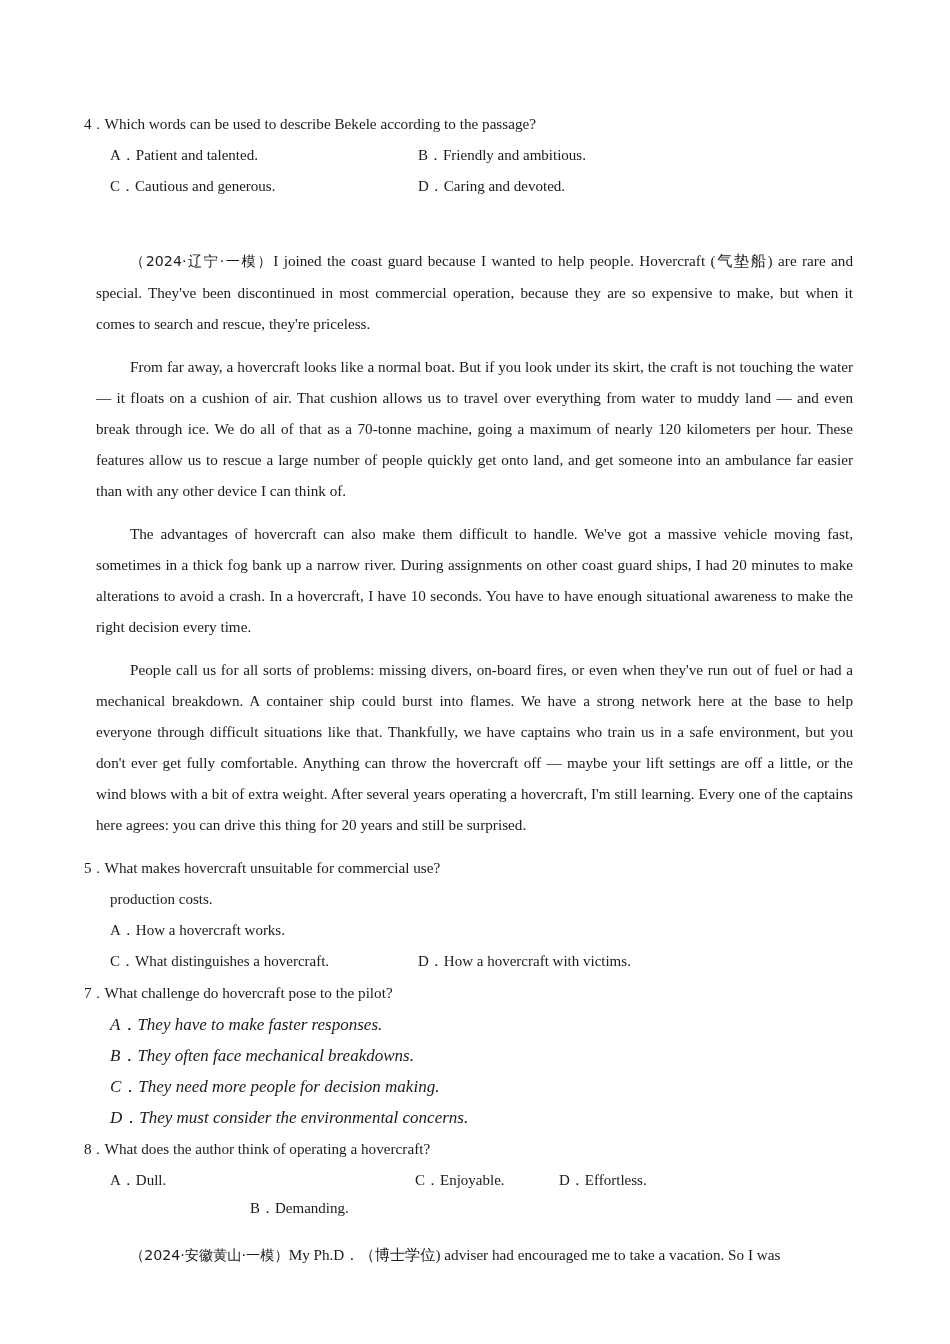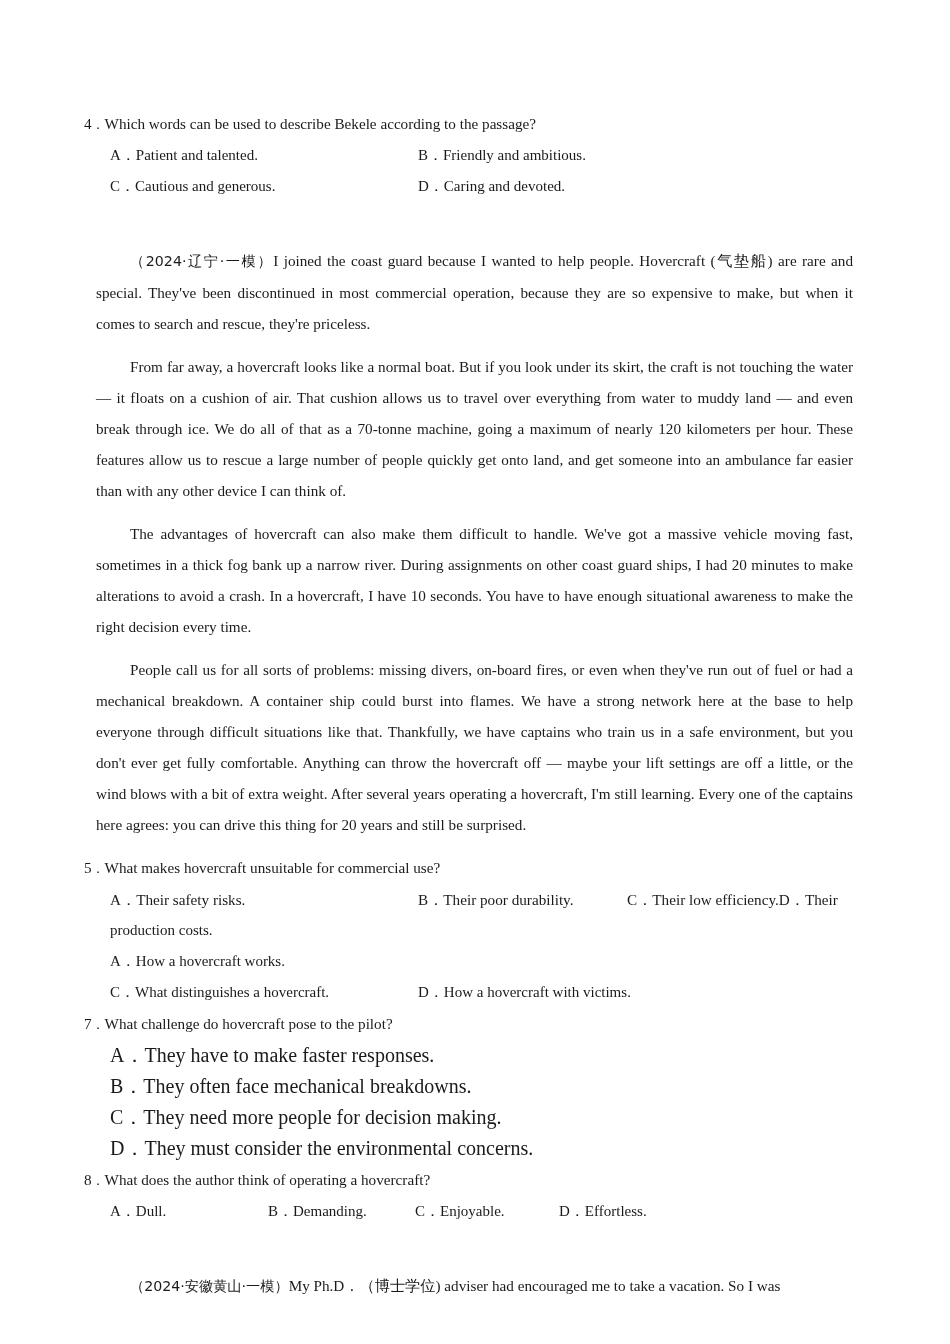--- a/index.html
+++ b/index.html
@@ -48,30 +48,31 @@
   }
   .opt-label { }
   .opt-text { }
 
   
   .col-a { left: 26px; }
   .col-b { left: 334px; }
 
   
   .c4-a { left: 26px; }
-  .c4-b { left: 184px; }
+  .c4-b { left: 166px; margin-top: 28px; }
   .c4-c { left: 331px; }
   .c4-d { left: 475px; text-align: center; }
 
   
   .opt-stack {
-    font-size: 20px;
+    font-size: 17px;
     line-height: 31px;
     margin: 0 0 0 26px;
     white-space: nowrap;
+    font-style: italic;
   }
 
   
   .opt-flow {
     font-size: 15.2px;
     line-height: 31px;
     margin: 0;
     padding-left: 26px;
     position: relative;
     height: 31px;
@@ -129,25 +130,20 @@
     <p class="para indent"><span class="cjk">（2024·辽宁·一模）</span><span>I joined the coast guard because I wanted to help people. Hovercraft (气垫船) are rare and special. They've been discontinued in most commercial operation, because they are so expensive to make, but when it comes to search and rescue, they're priceless.</span></p>
 
     <p class="para indent">From far away, a hovercraft looks like a normal boat. But if you look under its skirt, the craft is not touching the water — it floats on a cushion of air. That cushion allows us to travel over everything from water to muddy land — and even break through ice. We do all of that as a 70-tonne machine, going a maximum of nearly 120 kilometers per hour. These features allow us to rescue a large number of people quickly get onto land, and get someone into an ambulance far easier than with any other device I can think of.</p>
     <p class="para indent">The advantages of hovercraft can also make them difficult to handle. We've got a massive vehicle moving fast, sometimes in a thick fog bank up a narrow river. During assignments on other coast guard ships, I had 20 minutes to make alterations to avoid a crash. In a hovercraft, I have 10 seconds. You have to have enough situational awareness to make the right decision every time.</p>
     <p class="para indent">People call us for all sorts of problems: missing divers, on-board fires, or even when they've run out of fuel or had a mechanical breakdown. A container ship could burst into flames. We have a strong network here at the base to help everyone through difficult situations like that. Thankfully, we have captains who train us in a safe environment, but you don't ever get fully comfortable. Anything can throw the hovercraft off — maybe your lift settings are off a little, or the wind blows with a bit of extra weight. After several years operating a hovercraft, I'm still learning. Every one of the captains here agrees: you can drive this thing for 20 years and still be surprised.</p>
   </div>
 
   <div class="q-block">
     <p class="q-stem"><span class="q-num">5</span><span class="sep">．</span><span>What makes hovercraft unsuitable for commercial use?</span></p>
 
-    <div class="opt-flow">
-      <span><span class="opt-label">A．</span><span class="opt-text">Their safety risks.</span></span>
-      <span class="flow-b"><span class="opt-label">B．</span><span class="opt-text">Their poor durability.</span></span>
-      <span class="flow-cd"><span class="opt-label">C．</span><span class="opt-text">Their low efficiency.D．Their</span></span>
-    </div>
     <p class="opt-flow-cont">production costs.</p>
   </div>
 
   <div class="q-block">
 
     <div class="opt-row">
       <span class="opt col-a"><span class="opt-label">A．</span><span class="opt-text">How a hovercraft works.</span></span>
     </div>
     <div class="opt-row">
       <span class="opt col-a"><span class="opt-label">C．</span><span class="opt-text">What distinguishes a hovercraft.</span></span>

